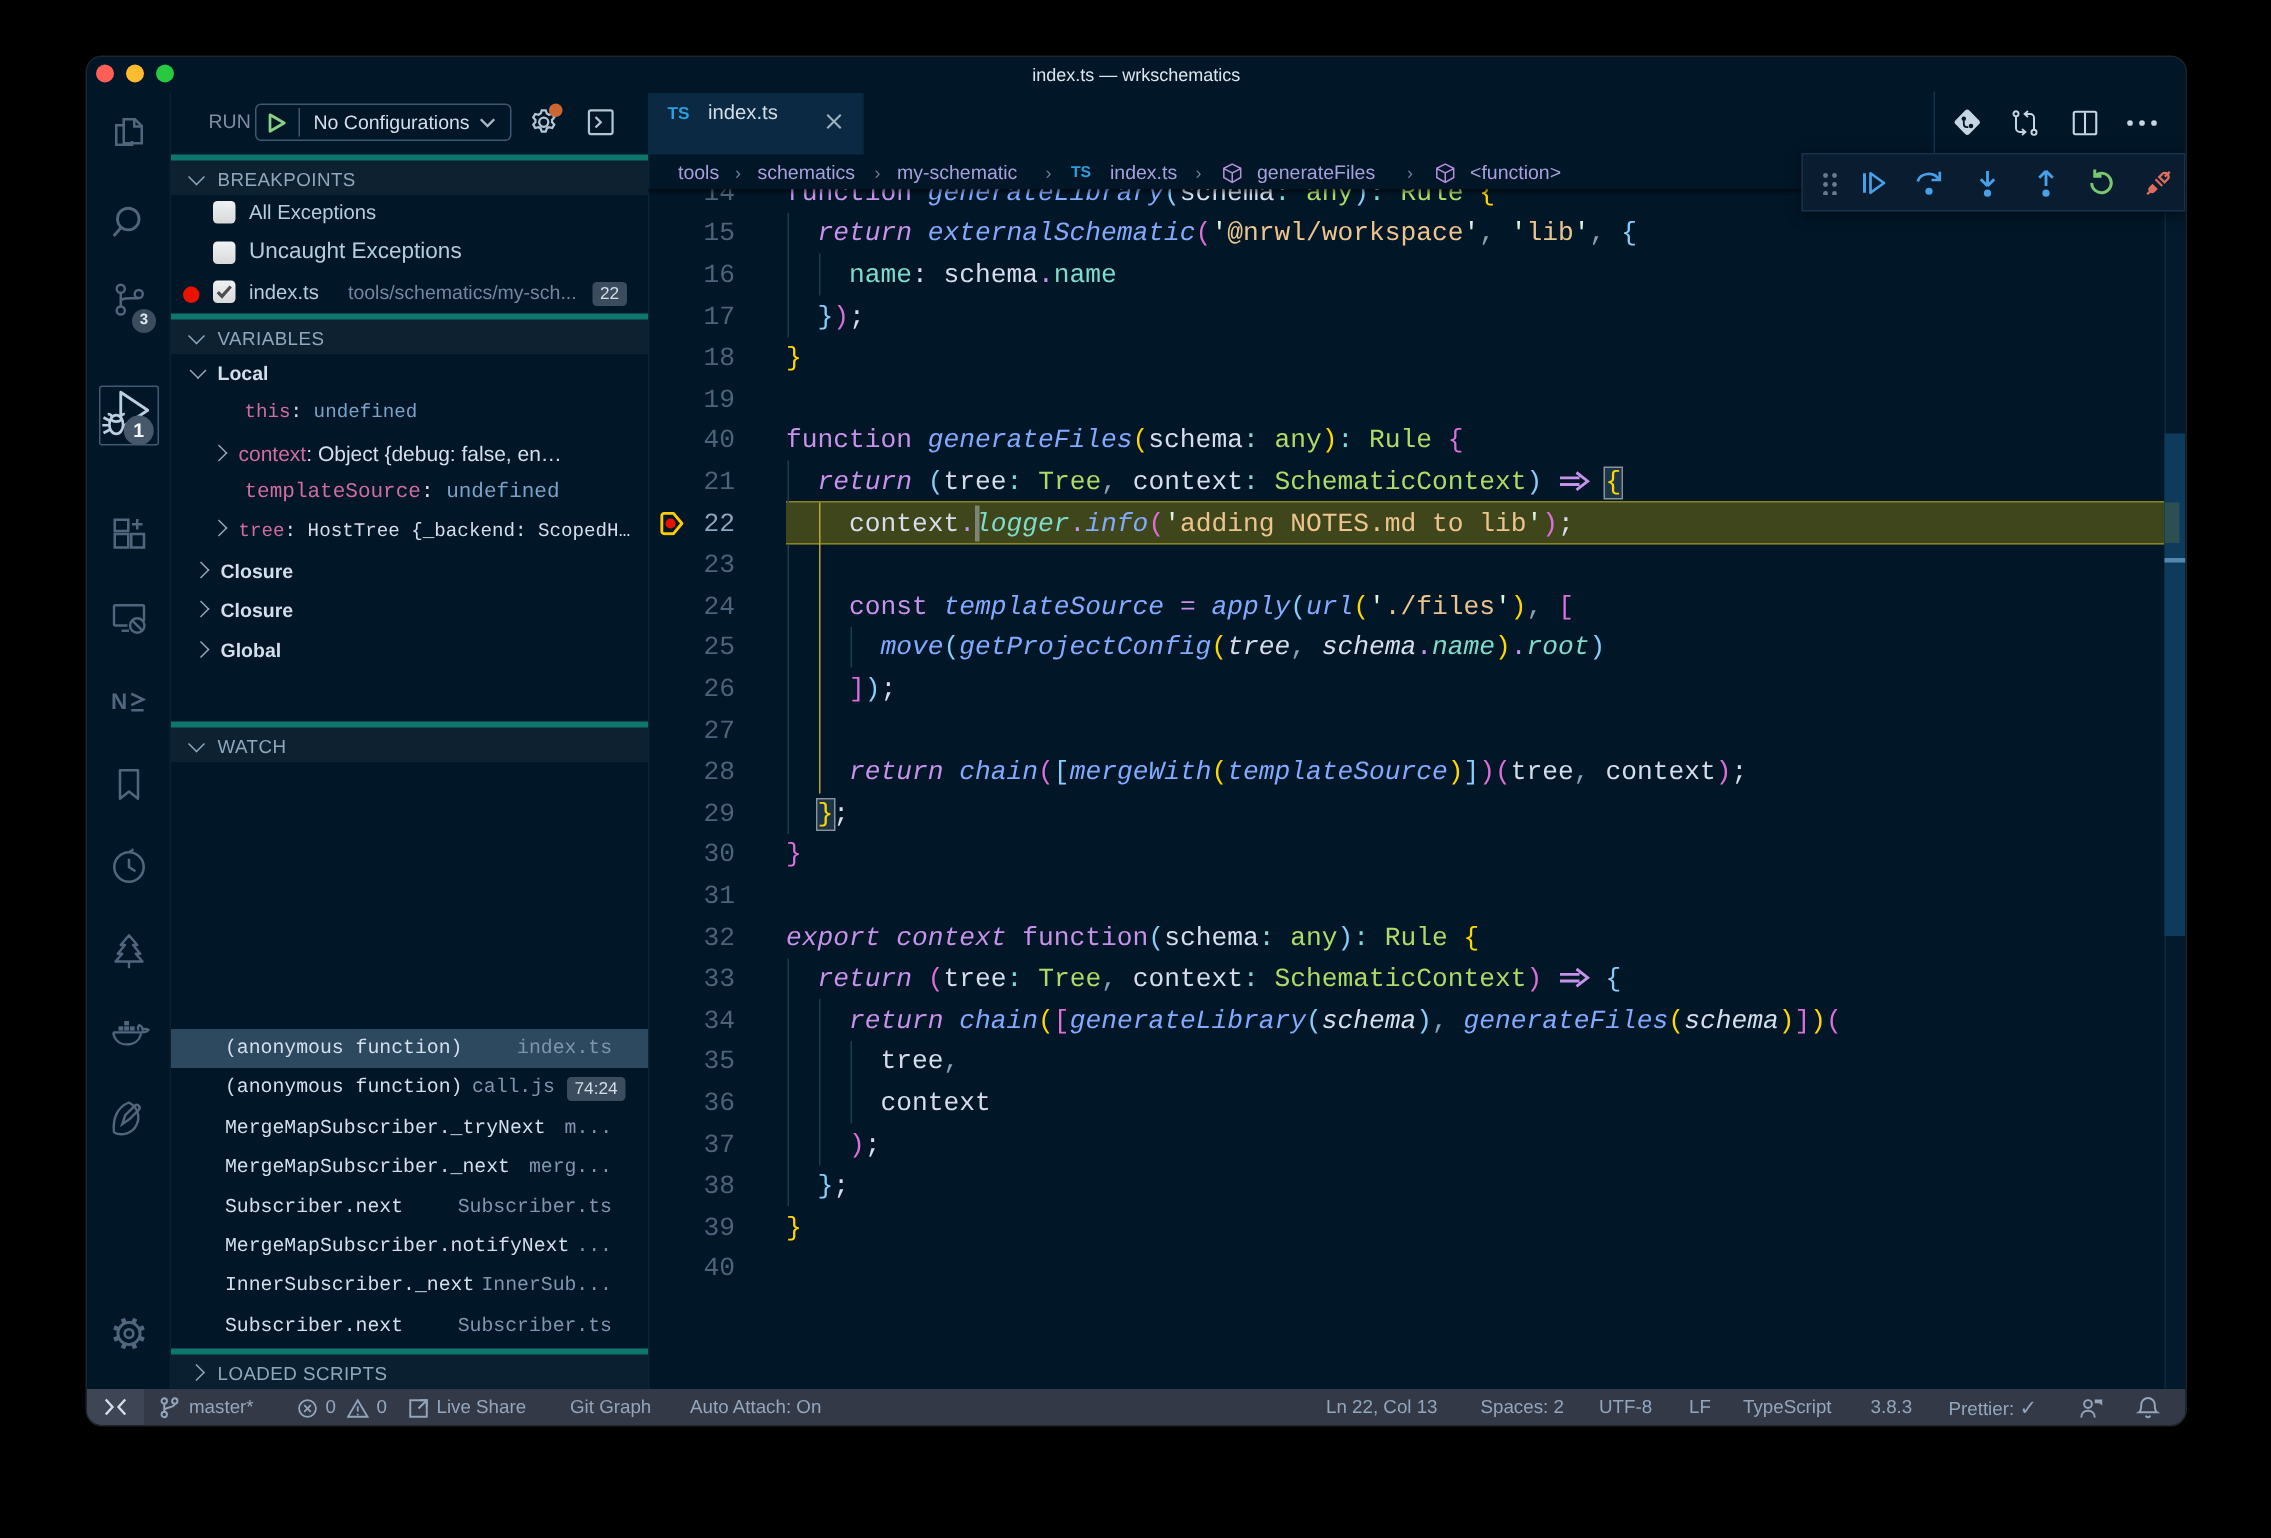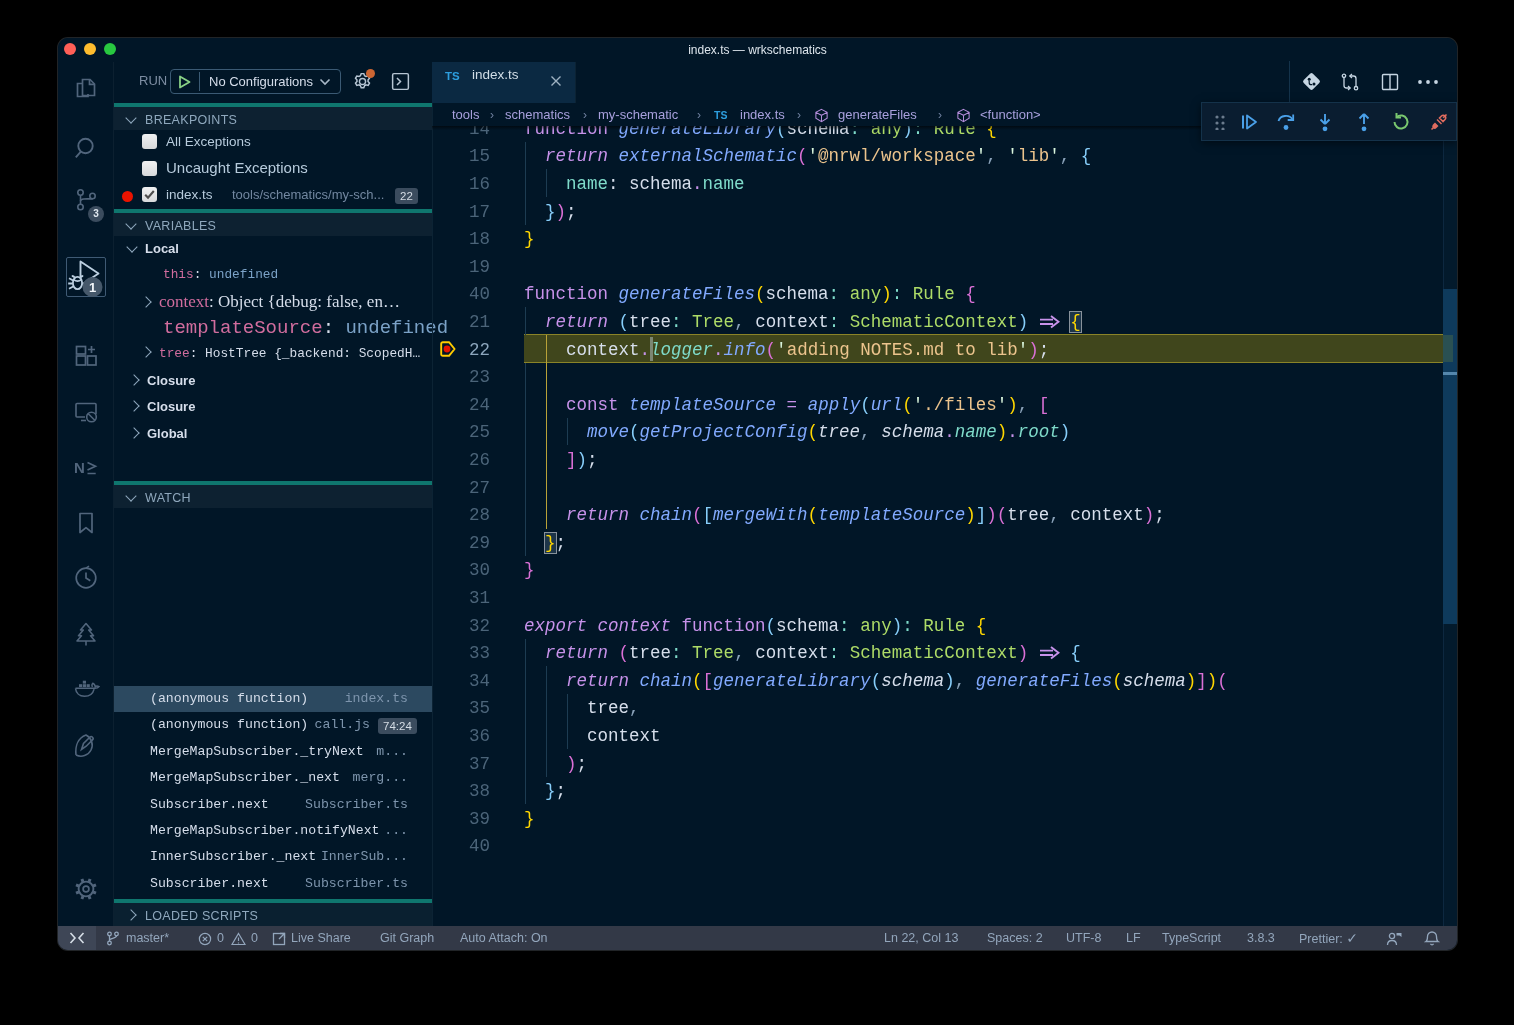--- a/index.html
+++ b/index.html
@@ -69,22 +69,22 @@
       <svg width="15" height="15" viewBox="0 0 15 15">
         <path d="M3.2 7.8 L6 10.6 L11.8 4" fill="none" stroke="#4d4d4d" stroke-width="2.1"></path>
       </svg>
     </div>
 <div class="abs" style="left:108px;top:144px;color:#b7cbdc;font-size:13.5px;line-height:25px">index.ts</div>
 <div class="abs" style="left:174px;top:144px;color:#7287a0;font-size:13px;line-height:25px">tools/schematics/my-sch...</div>
 <div class="abs" style="left:337px;top:148px"> <span class="badge">22</span></div>
 <div class="shead" style="top:171px;left:56px"><span class="chev cdown" style="margin-left:13px;margin-right:10px"></span>VARIABLES</div>
 <div class="srow" style="left:70px;top:198px"><span class="chev cdown" style="margin-right:9px"></span><b style="color:#d6deeb">Local</b></div>
 <div class="srow" style="left:105px;top:224px;font-family:Liberation Mono,monospace;font-size:12.8px"><span class="pink">this</span><span style="color:#d6deeb">: </span><span class="val">undefined</span></div>
-<div class="srow" style="left:84px;top:251px;font-family:Liberation Serif, serif;font-size:17px"><span class="chev cright" style="margin-right:9px"></span><span class="pink">context</span><span style="color:#d6deeb">: </span><span class="val"><span style="color:#d6deeb">Object {debug: false, en…</span></span></div>
-<div class="srow" style="left:105px;top:277px;font-family:Liberation Mono,monospace;font-size:19px"><span class="pink">templateSource</span><span style="color:#d6deeb">: </span><span class="val">undefined</span></div>
+<div class="srow" style="left:84px;top:251px;font-family:Liberation Sans, sans-serif;font-size:14px"><span class="chev cright" style="margin-right:9px"></span><span class="pink">context</span><span style="color:#d6deeb">: </span><span class="val"><span style="color:#d6deeb">Object {debug: false, en…</span></span></div>
+<div class="srow" style="left:105px;top:277px;font-family:Liberation Mono,monospace;font-size:14px"><span class="pink">templateSource</span><span style="color:#d6deeb">: </span><span class="val">undefined</span></div>
 <div class="srow" style="left:84px;top:303px;font-family:Liberation Mono,monospace;font-size:12.8px"><span class="chev cright" style="margin-right:9px"></span><span class="pink">tree</span><span style="color:#d6deeb">: </span><span class="val"><span style="color:#d6deeb">HostTree {_backend: ScopedH…</span></span></div>
 <div class="srow" style="left:72px;top:330.0px"><span class="chev cright" style="margin-right:9px"></span><b style="color:#d6deeb">Closure</b></div>
 <div class="srow" style="left:72px;top:356.3px"><span class="chev cright" style="margin-right:9px"></span><b style="color:#d6deeb">Closure</b></div>
 <div class="srow" style="left:72px;top:382.6px"><span class="chev cright" style="margin-right:9px"></span><b style="color:#d6deeb">Global</b></div>
 <div class="shead" style="top:443px;left:56px"><span class="chev cdown" style="margin-left:13px;margin-right:10px"></span>WATCH</div>
 <div class="abs" style="left:56px;top:648.0px;width:318px;height:26px;background:#2c4960"></div>
 <div class="srow" style="left:92px;top:648.0px;font-family:Liberation Mono,monospace;font-size:13.2px">(anonymous function)</div>
 <div class="cs-file" style="left:130px;top:648.0px;width:220px;text-align:right;font-family:Liberation Mono,monospace;font-size:13.2px">index.ts</div>
 <div class="srow" style="left:92px;top:674.4px;font-family:Liberation Mono,monospace;font-size:13.2px">(anonymous function)</div>
 <div class="cs-file" style="left:92px;top:674.4px;width:220px;text-align:right;font-family:Liberation Mono,monospace;font-size:13.2px">call.js</div>

